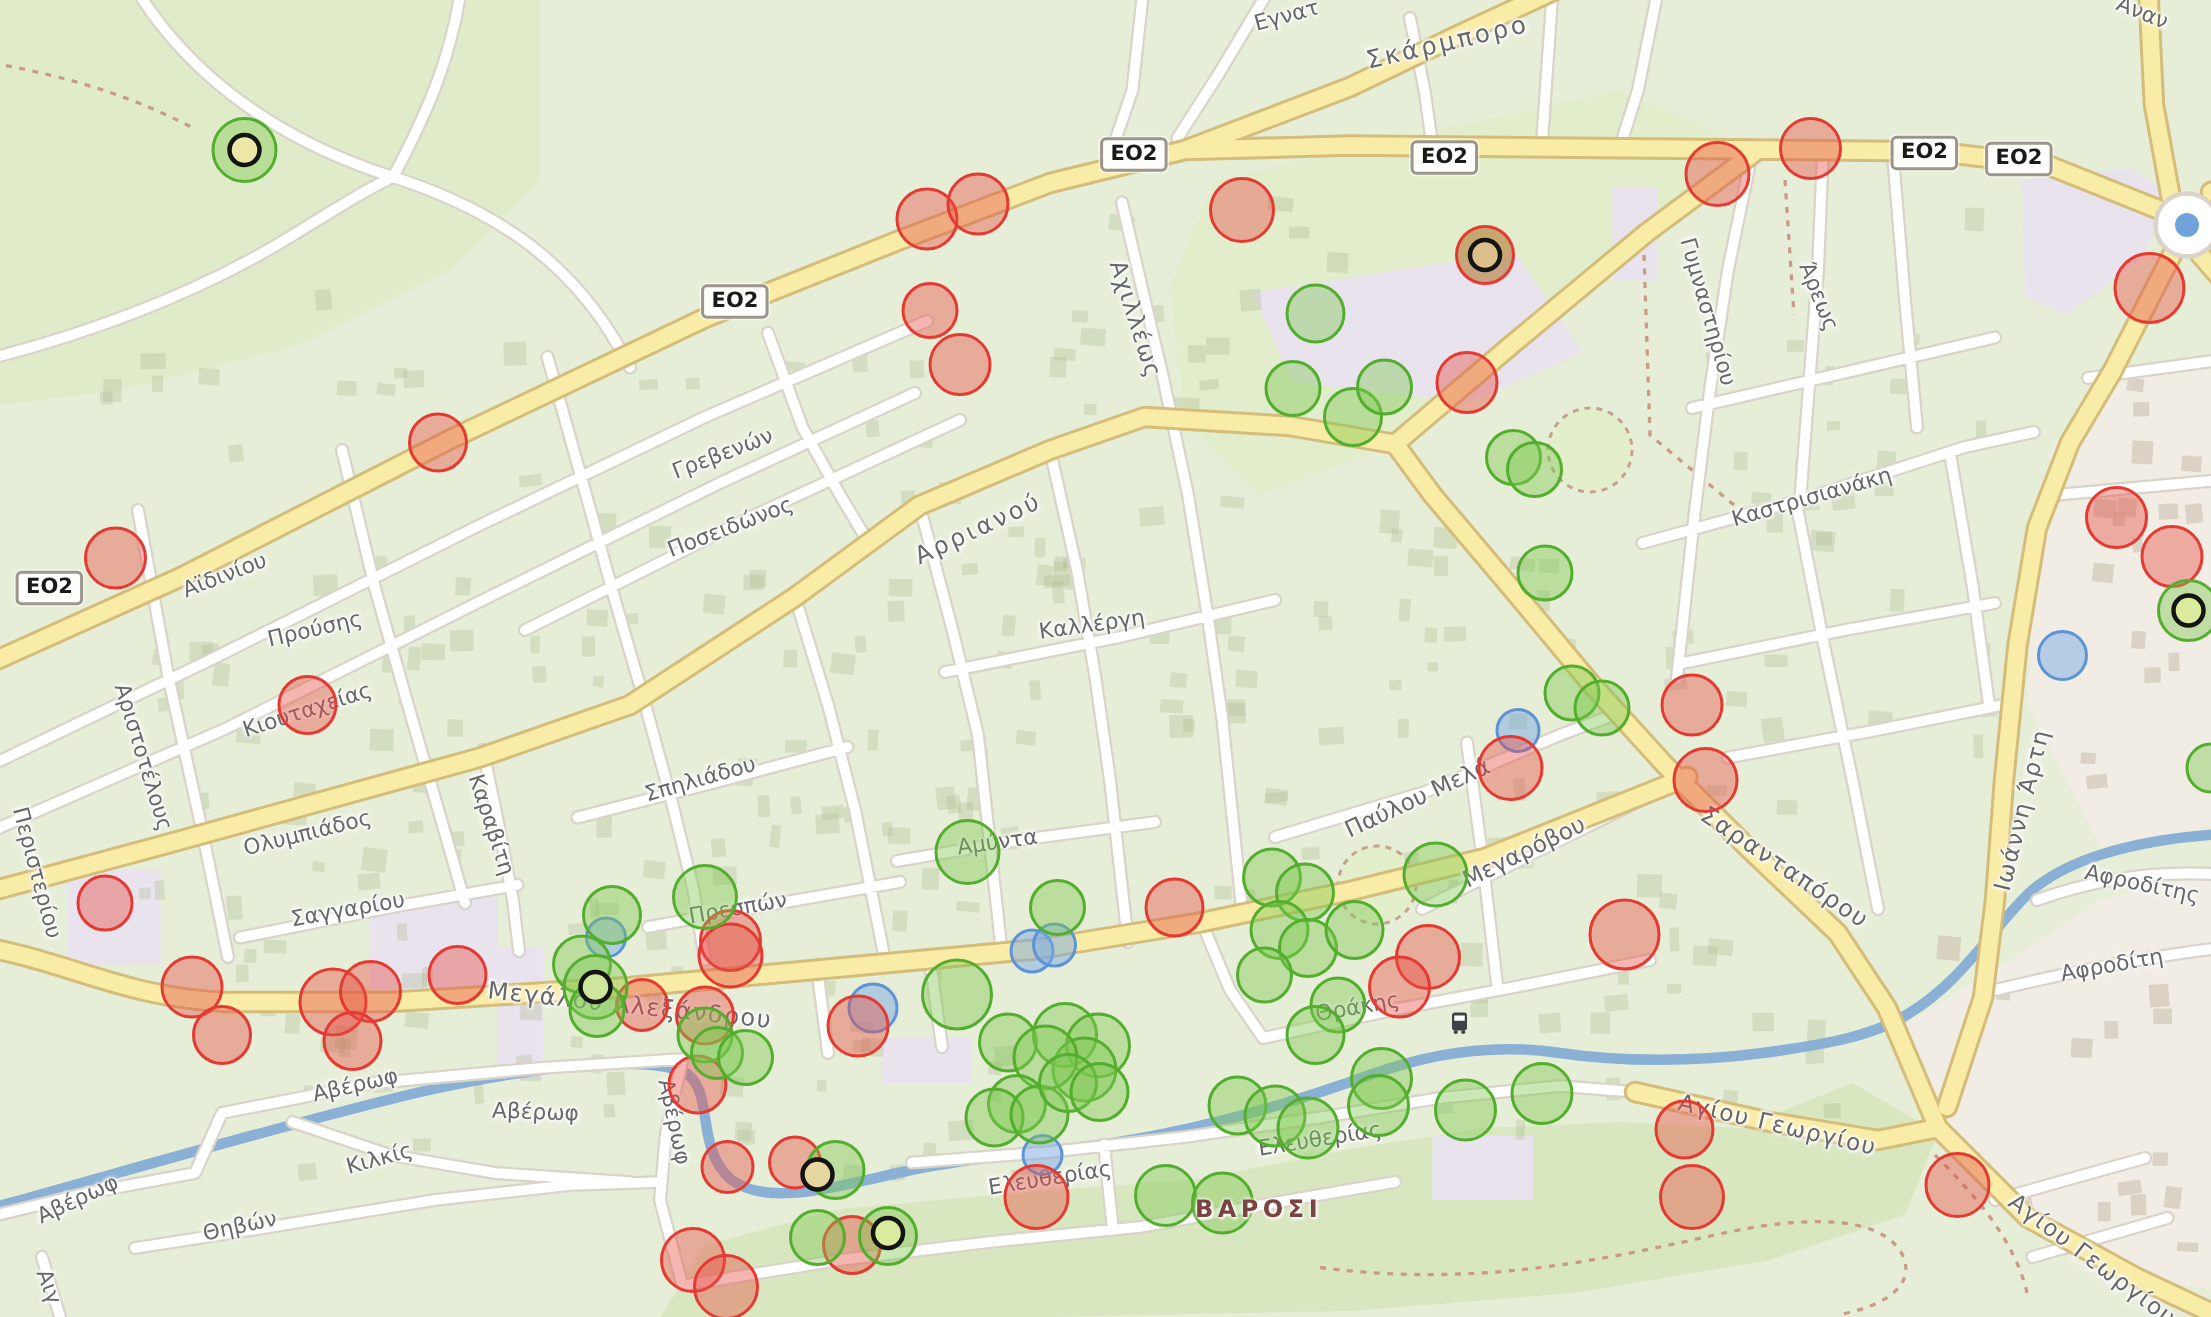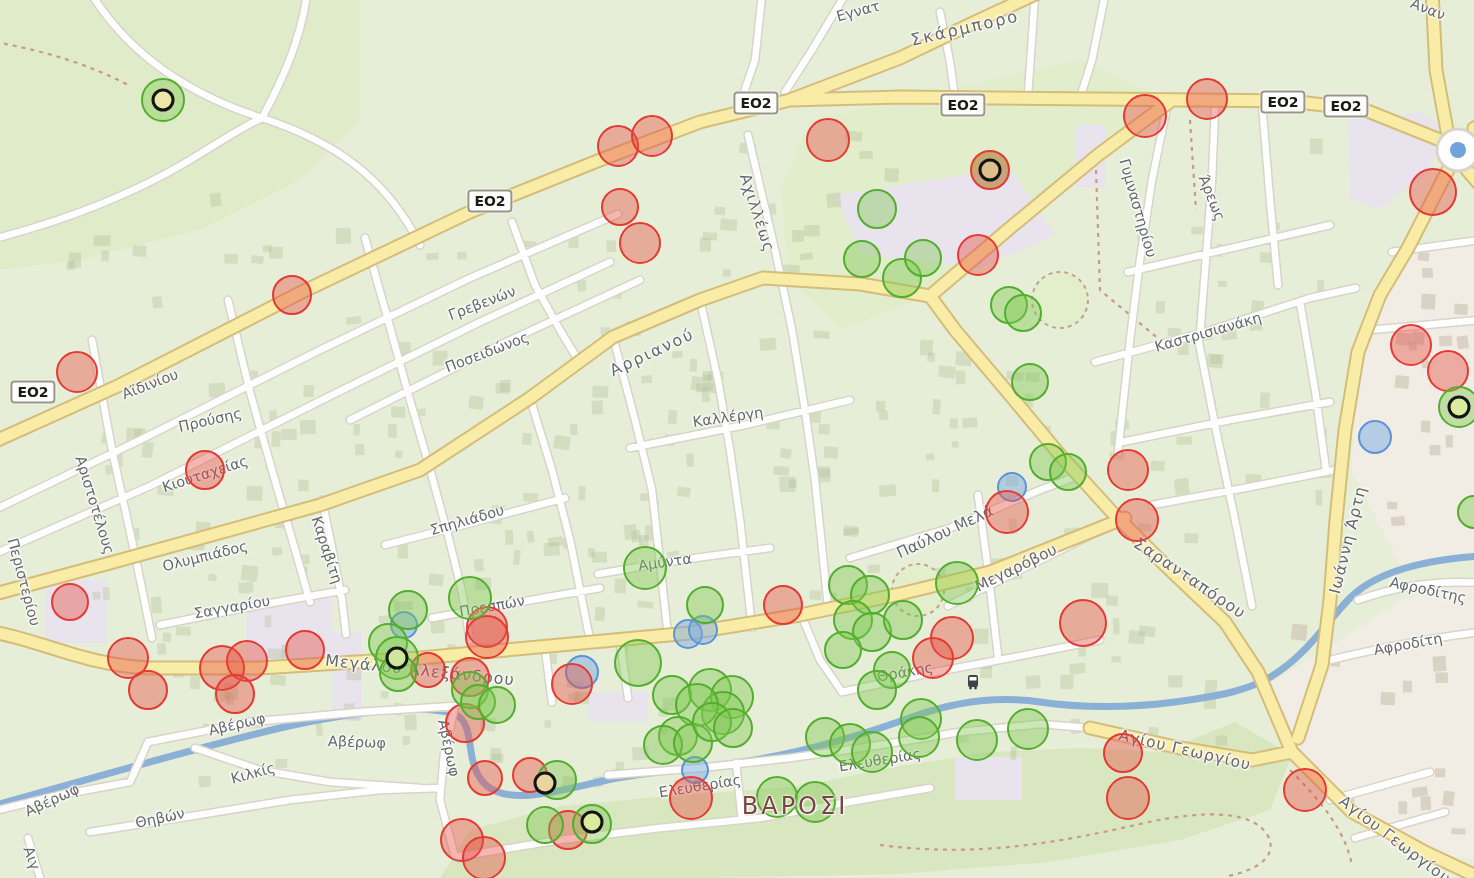--- a/index.html
+++ b/index.html
@@ -14,22 +14,22 @@
   .river{fill:none;stroke:#8bb0d6;stroke-width:7;stroke-linecap:round;}
   .trail{fill:none;stroke:#c99a86;stroke-width:2.2;stroke-dasharray:4 5;}
   .parkring{fill:#e3eecb;stroke:#c4a28f;stroke-width:2;stroke-dasharray:4 4;}
   .street-label{position:absolute;color:#67686a;font-size:14.5px;white-space:nowrap;
     text-shadow:0 0 2px #fff,0 0 3px #fff,0 0 4px #fff,1px 1px 2px #fff,-1px -1px 2px #fff;
     pointer-events:none;}
   .route-badge{position:absolute;transform:translate(-50%,-50%);background:#fdfdfb;
     border:2px solid #9a968c;border-radius:4px;padding:0 5px;font-weight:bold;
     font-size:14px;color:#1a1a1a;line-height:19px;box-shadow:0 0 0 1px rgba(255,255,255,.6);}
   #place-label{position:absolute;transform:translate(-50%,-50%);color:var(--place,#7b4342);
-    font-weight:normal;font-size:24px;letter-spacing:3px;
-    text-shadow:0 0 2px #fff,0 0 3px #fff,1px 1px 2px #fff;}
+    font-weight:bold;font-size:16px;letter-spacing:3px;
+    text-shadow:0 0 2px #fff,0 0 3px #fff,1px 1px 2px #fff;margin-left:44px;}
   .marker{position:absolute;border-radius:50%;box-sizing:border-box;transform:translate(-50%,-50%);}
   .marker.red{background:var(--red-fill,rgba(231,78,68,.42));border:2.5px solid var(--red-border,#e53a32);}
   .marker.green{background:var(--green-fill,rgba(126,199,80,.42));border:2.5px solid var(--green-border,#53ae2e);}
   .marker.blue{background:var(--blue-fill,rgba(124,170,228,.5));border:2.5px solid var(--blue-border,#5e93d6);}
   .marker.amber{background:rgba(176,122,52,.6);border:2.5px solid var(--red-border,#e53a32);}
   .ring{position:absolute;width:23px;height:23px;border:3.5px solid #141414;border-radius:50%;
     box-sizing:border-box;transform:translate(-50%,-50%);}
   #bus-stop{position:absolute;transform:translate(-50%,-50%);}
 </style>
 </head>

